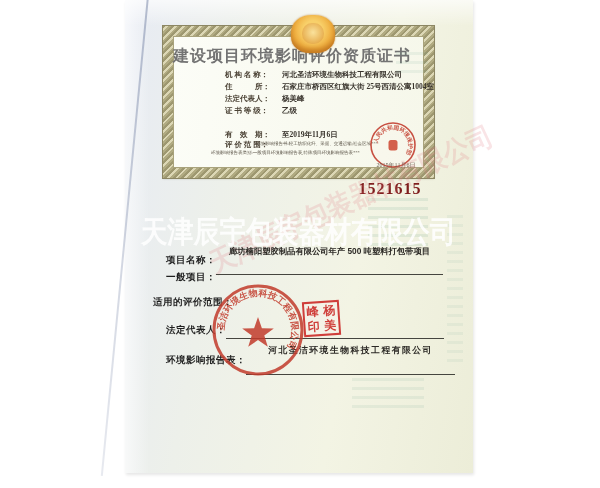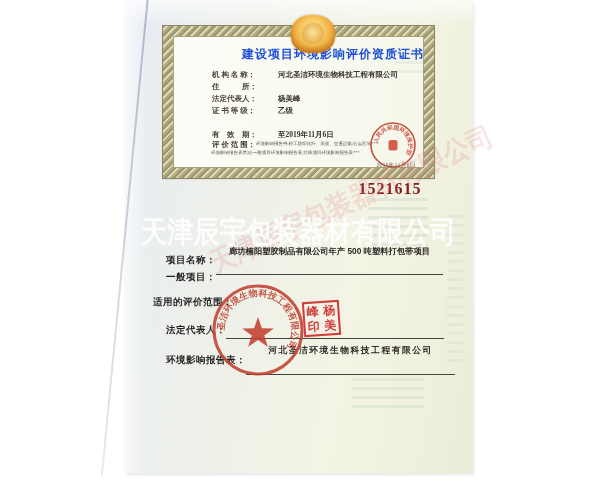--- a/index.html
+++ b/index.html
@@ -21,25 +21,25 @@
         border:10px solid transparent;outline:1px solid #8c8663;
         background:linear-gradient(95deg,#fcfdf7,#f6f7ea) padding-box,
         repeating-linear-gradient(135deg,#9e9870 0 2px,#dcd7b5 2px 4px,#b1ab82 4px 6px) border-box;
         box-shadow:inset 0 0 0 1px #a9a37c,0 1px 2px rgba(90,90,60,.25);}
   .emblem{position:absolute;left:291px;top:15px;width:44px;height:38px;z-index:3;
         background:radial-gradient(circle at 50% 40%,#f8d06a 0 30%,#efae3f 60%,#d8892a 100%);
         border-radius:46% 46% 42% 42%;
         box-shadow:0 0 2px rgba(175,105,20,.7),inset 0 -4px 5px rgba(165,88,12,.55);}
   .emblem::after{content:"";position:absolute;left:11px;top:8px;width:22px;height:21px;
         background:radial-gradient(circle at 50% 45%,#fae29c,#e09a31);border-radius:45%/48%;}
-  .cert-title{position:absolute;left:173px;top:46px;width:251px;text-align:right;
-        font-family:"Liberation Serif",serif;font-weight:bold;font-size:12px;
-        letter-spacing:1px;color:#1d4ed8;white-space:nowrap;}
-  .crow{position:absolute;left:212px;display:flex;white-space:nowrap;
-        font-family:"Liberation Serif",serif;font-size:7.5px;color:#3f3a33;gap:9px;}
+  .cert-title{position:absolute;left:173px;top:46px;width:251px;text-align:left;
+        font-family:"Liberation Serif",serif;font-weight:bold;font-size:16px;
+        letter-spacing:1px;color:#737373;white-space:nowrap;}
+  .crow{position:absolute;left:225px;display:flex;white-space:nowrap;
+        font-family:"Liberation Serif",serif;font-size:7.5px;color:#3f3a33;}
   .crow .lab{font-weight:bold;color:#4c4336;width:57px;flex:0 0 57px;}
   .crow .val{font-weight:bold;color:#3a352e;}
   .ctiny{position:absolute;font-family:"Liberation Serif",serif;font-size:4.5px;
         color:#5a5347;white-space:nowrap;letter-spacing:0;}
   .seal-ministry{position:absolute;left:368px;top:120px;width:50px;height:50px;opacity:.88;}
   .issue-date{position:absolute;left:366px;top:161px;width:60px;text-align:center;
         font-family:"Liberation Serif",serif;font-size:6px;color:#6b6052;}
   .serial{position:absolute;left:338px;top:180px;width:104px;text-align:center;
         font-family:Liberation Serif, serif;font-size:16px;letter-spacing:1px;
         color:#7f1d1d;font-weight:bold;}
@@ -79,20 +79,21 @@
   <div class="cert"></div>
   <div class="emblem"></div>
   <div class="cert-title">建设项目环境影响评价资质证书</div>
 
   <div class="crow" style="top:70px">
     <span class="lab">机 构 名 称：</span>
     <span class="val">河北圣洁环境生物科技工程有限公司</span>
   </div>
   <div class="crow" style="top:82px">
     <span class="lab">住　　　所：</span>
+    <span class="val">石家庄市桥西区红旗大街 25号西清公寓1004室</span>
   </div>
   <div class="crow" style="top:94px">
     <span class="lab">法定代表人：</span>
     <span class="val">杨美峰</span>
   </div>
   <div class="crow" style="top:106px">
     <span class="lab">证 书 等 级：</span>
     <span class="val">乙级</span>
   </div>
   <div class="crow" style="top:130px">

